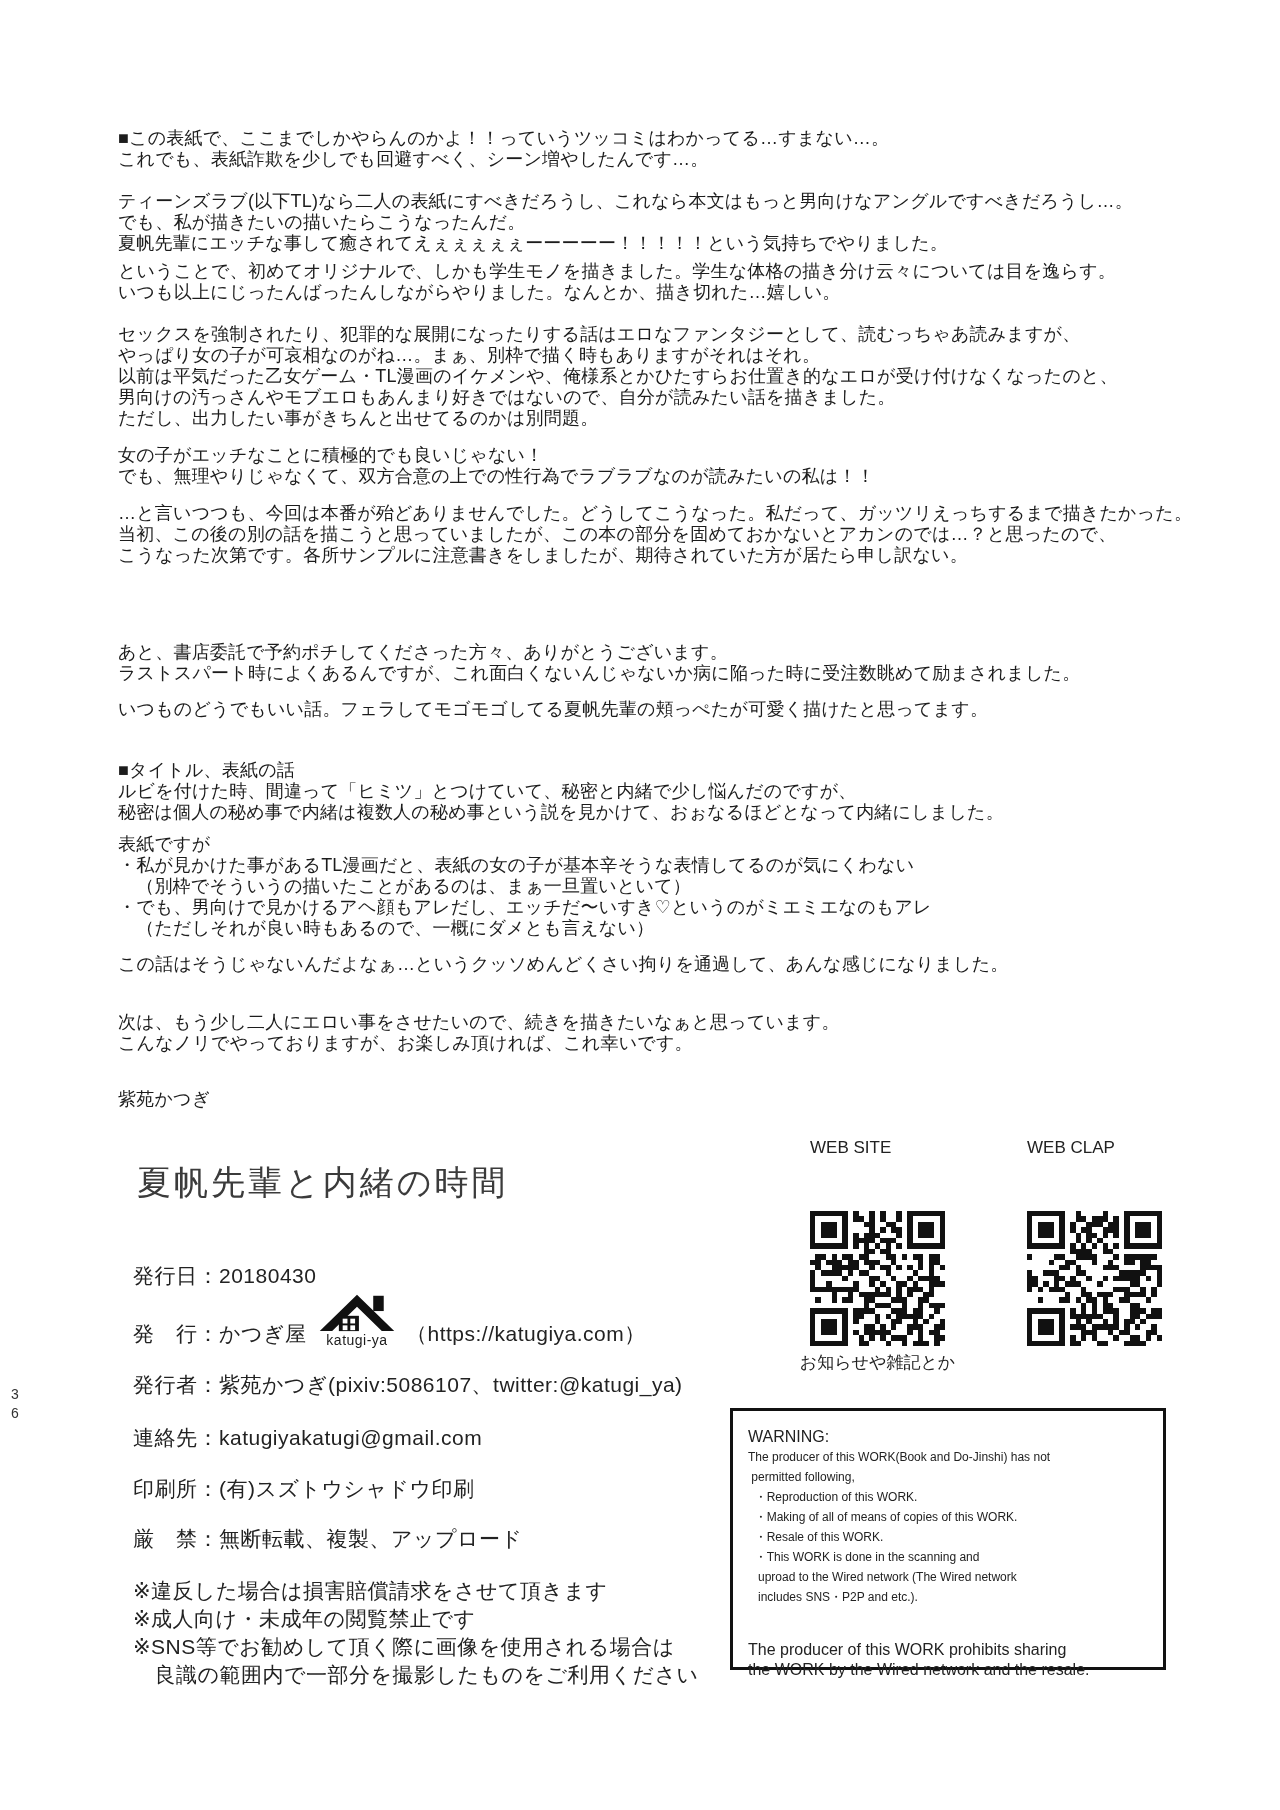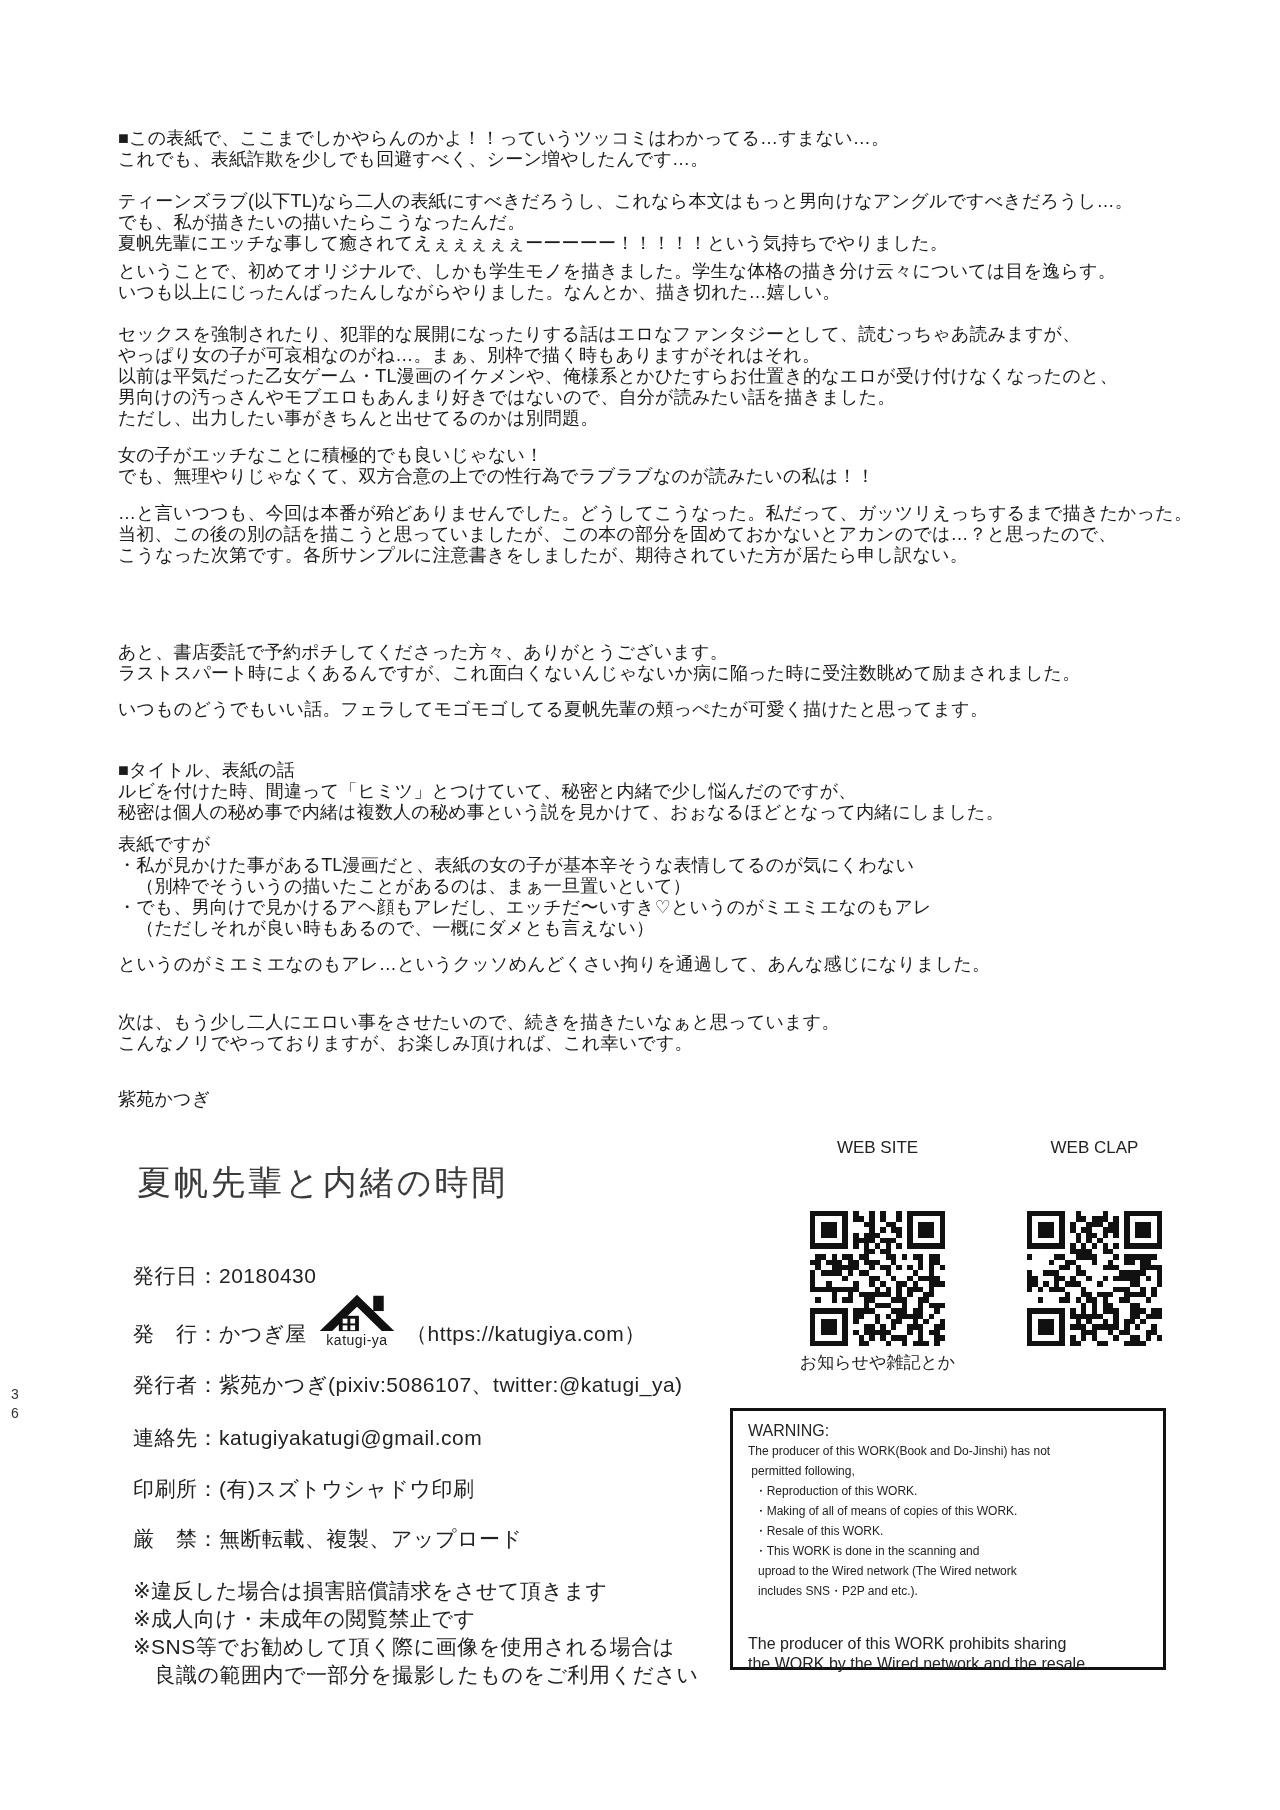--- a/index.html
+++ b/index.html
@@ -27,34 +27,34 @@
   .c-publisher-prefix{top:1320px}
   .c-publisher-suffix{top:1320px;left:406px}
   .c-author{top:1371px}
   .c-contact{top:1424px}
   .c-printer{top:1475px}
   .c-kinshi{top:1525px}
   .c-notes{top:1577px}
   .logo{position:absolute;left:318px;top:1291px;width:78px;text-align:center;}
   .logo svg{display:block;margin:0 auto;}
   .logo-text{font-size:14px;letter-spacing:0.5px;color:#1c1c1c;line-height:14px;}
-  .qr-label{position:absolute;width:135px;text-align:center;top:1138px;font-size:17px;color:#222;}
+  .qr-label{position:absolute;width:135px;text-align:left;top:1138px;font-size:17px;color:#222;}
   .qr-label.site{left:810px}
   .qr-label.clap{left:1027px}
   .qr{position:absolute;top:1211px;width:135px;height:135px;}
   .qr.site{left:810px}
   .qr.clap{left:1027px}
   .qr-caption{position:absolute;top:1350px;width:195px;text-align:center;font-size:17px;line-height:26px;white-space:pre-wrap;color:#222;}
   .qr-caption.site{left:780px}
   .qr-caption.clap{left:997px}
   .warning-box{
     position:absolute;left:730px;top:1408px;width:436px;height:262px;
     border:3px solid #111;box-sizing:border-box;padding:10px 0 0 15px;
   }
-  .warning-title{font-size:16px;line-height:20px;white-space:pre-wrap;color:#222;}
+  .warning-title{font-size:16px;line-height:20px;white-space:pre-wrap;color:#222;margin-top:6px;}
   .warning-body{font-size:12px;line-height:20px;white-space:pre-wrap;color:#222;}
   .warning-footer{font-size:16px;line-height:20px;white-space:pre-wrap;color:#222;margin-top:33px;}
   .page-number{
     position:absolute;left:7px;top:1386px;font-size:14px;color:#333;
     writing-mode:vertical-rl;text-orientation:upright;letter-spacing:3px;
   }
 </style>
 </head>
 <body>
 
@@ -83,21 +83,21 @@
 ラストスパート時によくあるんですが、これ面白くないんじゃないか病に陥った時に受注数眺めて励まされました。</div>
   <div class="para p8">いつものどうでもいい話。フェラしてモゴモゴしてる夏帆先輩の頬っぺたが可愛く描けたと思ってます。</div>
   <div class="para p9">■タイトル、表紙の話
 ルビを付けた時、間違って「ヒミツ」とつけていて、秘密と内緒で少し悩んだのですが、
 秘密は個人の秘め事で内緒は複数人の秘め事という説を見かけて、おぉなるほどとなって内緒にしました。</div>
   <div class="para p10">表紙ですが
 ・私が見かけた事があるTL漫画だと、表紙の女の子が基本辛そうな表情してるのが気にくわない
 　（別枠でそういうの描いたことがあるのは、まぁ一旦置いといて）
 ・でも、男向けで見かけるアヘ顔もアレだし、エッチだ〜いすき♡というのがミエミエなのもアレ
 　（ただしそれが良い時もあるので、一概にダメとも言えない）</div>
-  <div class="para p11">というのがミエミエなのもアレ…というクッソめんどくさい拘りを通過して、あんな感じになりました。</div>
+  <div class="para p11">この話はそうじゃないんだよなぁ…というクッソめんどくさい拘りを通過して、あんな感じになりました。</div>
   <div class="para p12">次は、もう少し二人にエロい事をさせたいので、続きを描きたいなぁと思っています。
 こんなノリでやっておりますが、お楽しみ頂ければ、これ幸いです。</div>
   <div class="para p13">紫苑かつぎ</div>
 
   <h1 class="book-title">夏帆先輩と内緒の時間</h1>
 
   <div class="cline c-date">発行日：20180430</div>
 
   <div class="cline c-publisher-prefix">発　行：かつぎ屋</div>
   <div class="logo">

